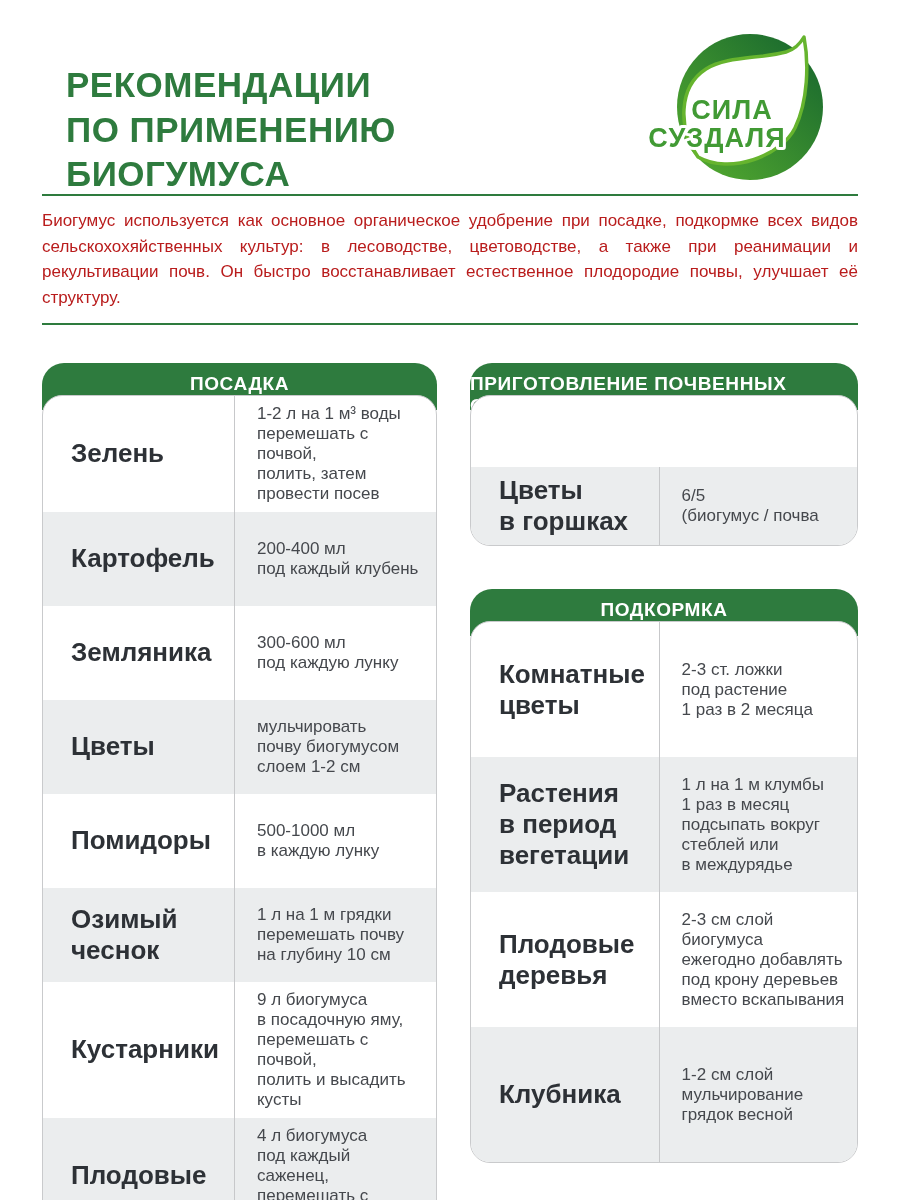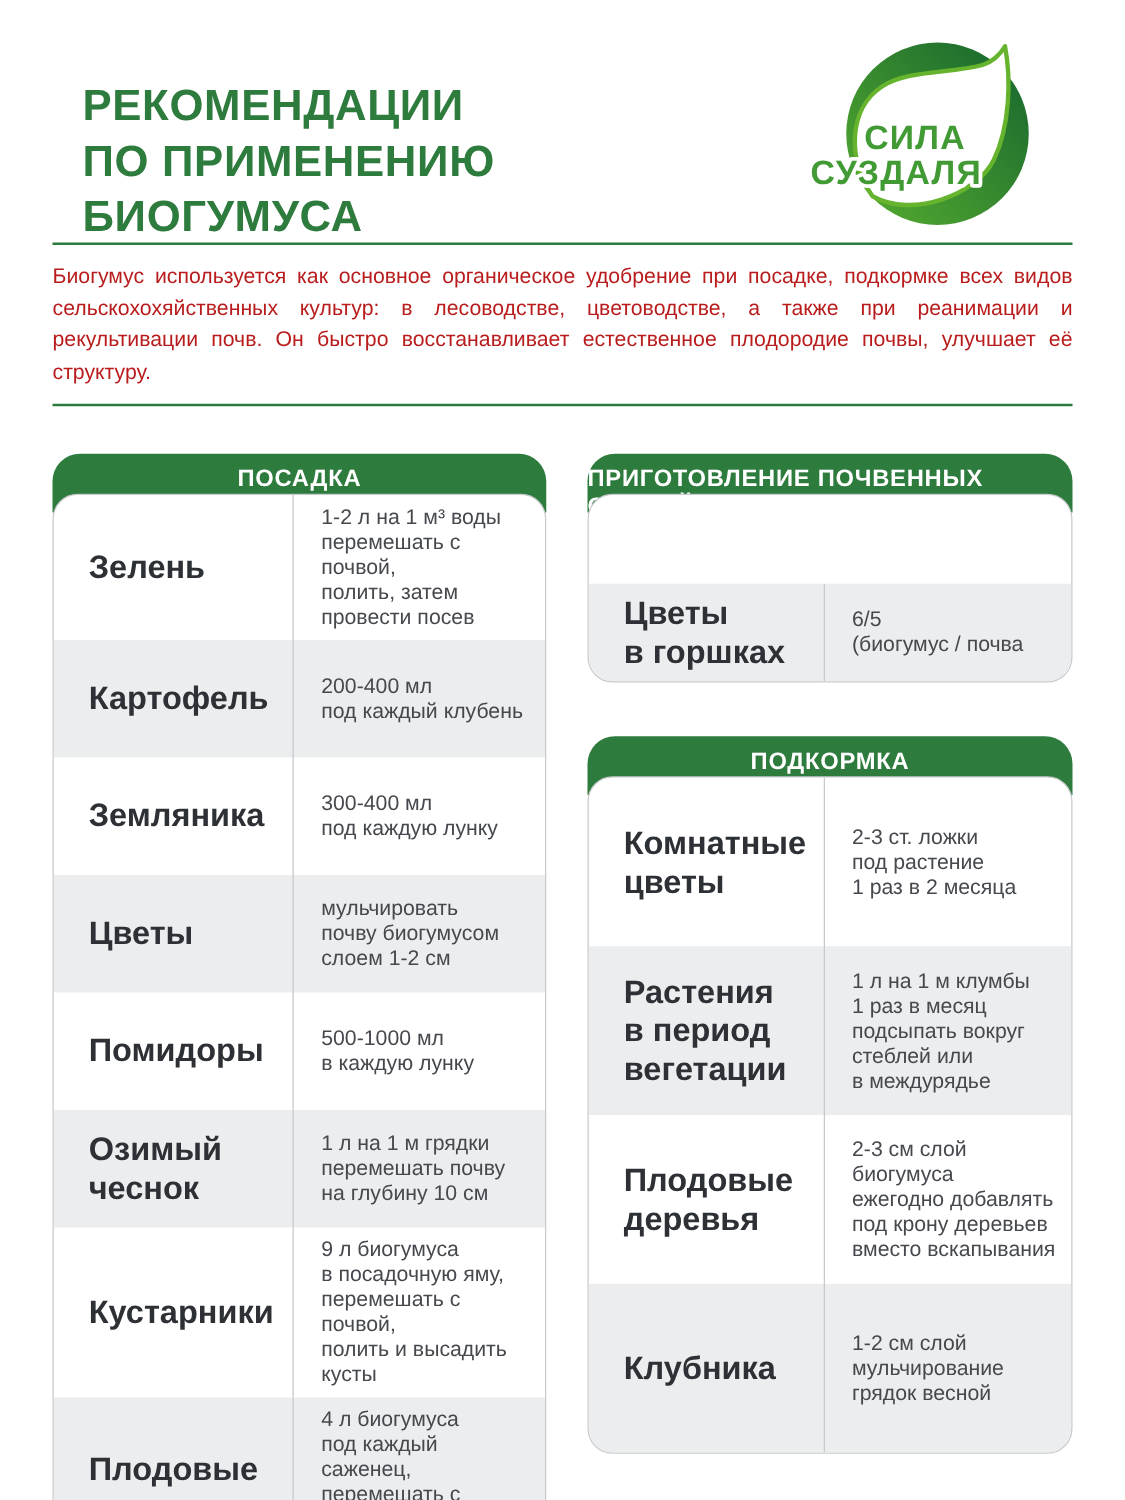--- a/index.html
+++ b/index.html
@@ -94,21 +94,21 @@
 полить, затем
 провести посев</div>
           </div>
           <div class="row">
             <div class="cell label">Картофель</div>
             <div class="cell value">200-400 мл
 под каждый клубень</div>
           </div>
           <div class="row">
             <div class="cell label">Земляника</div>
-            <div class="cell value">300-400 мл
+            <div class="cell value">300-600 мл
 под каждую лунку</div>
           </div>
           <div class="row">
             <div class="cell label">Цветы</div>
             <div class="cell value">мульчировать
 почву биогумусом
 слоем 1-2 см</div>
           </div>
           <div class="row">
             <div class="cell label">Помидоры</div>

